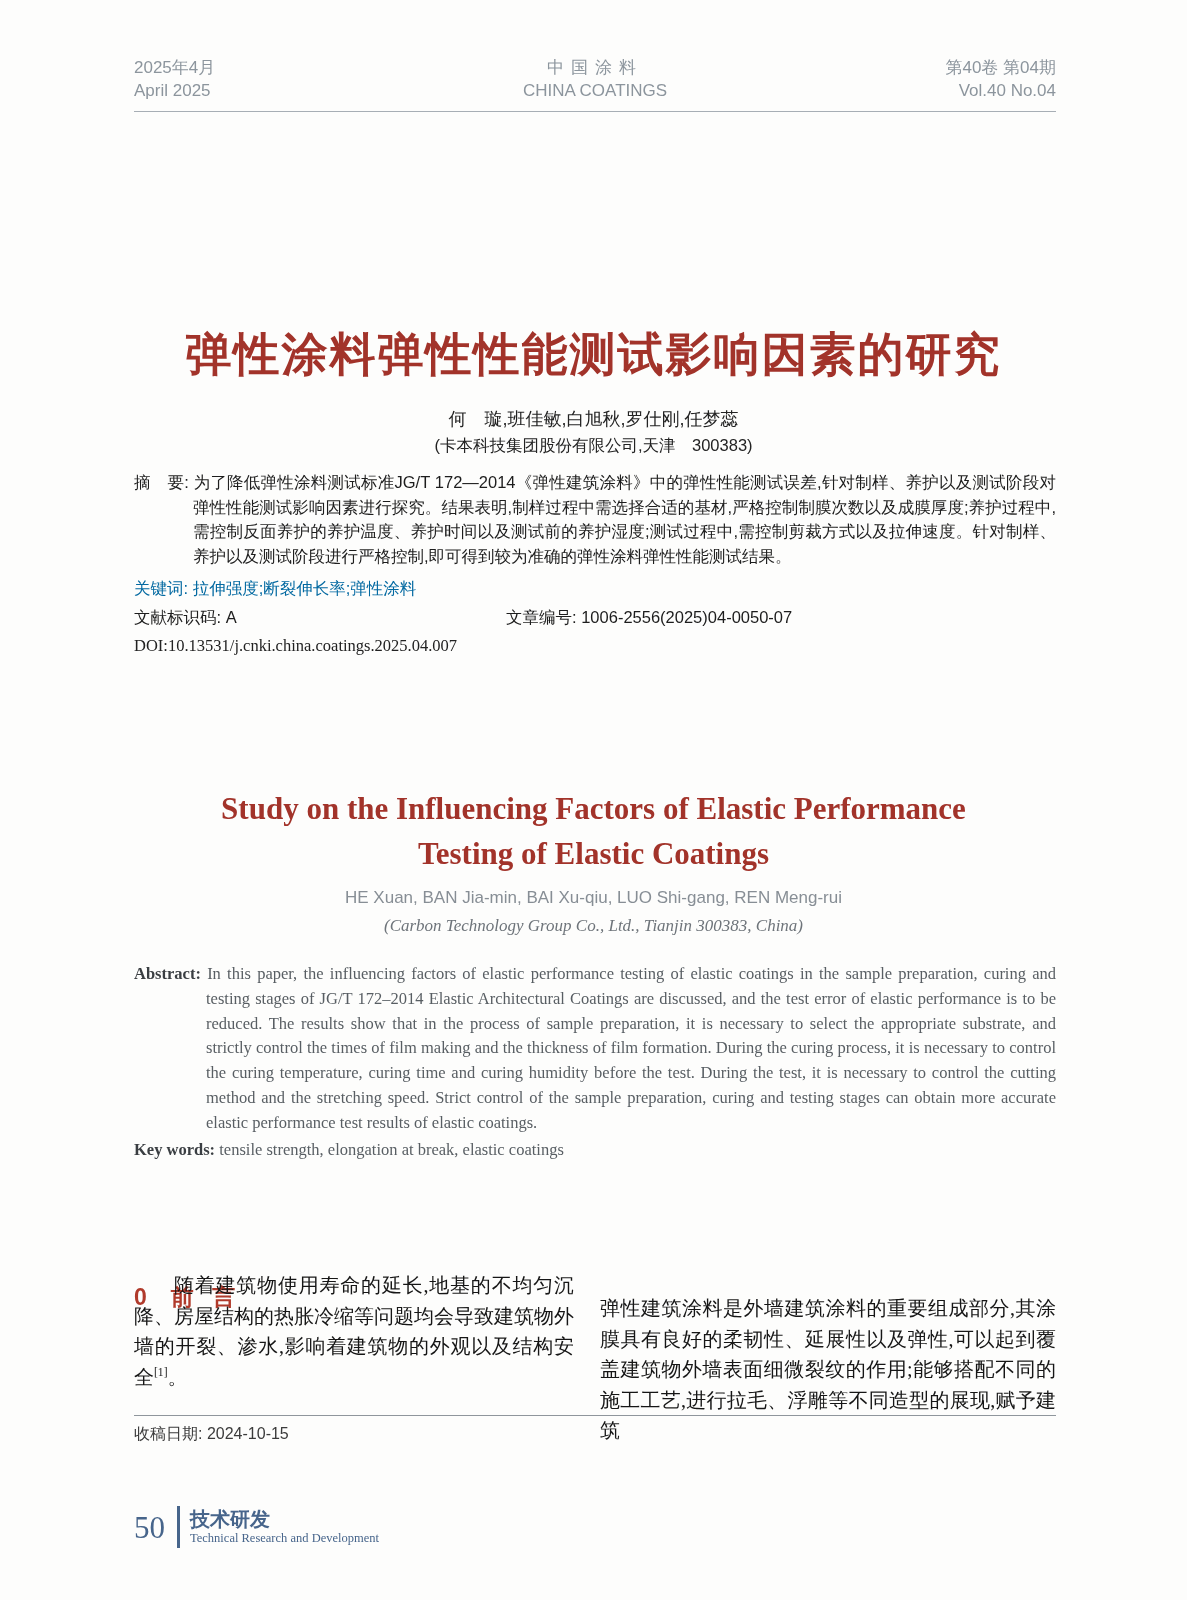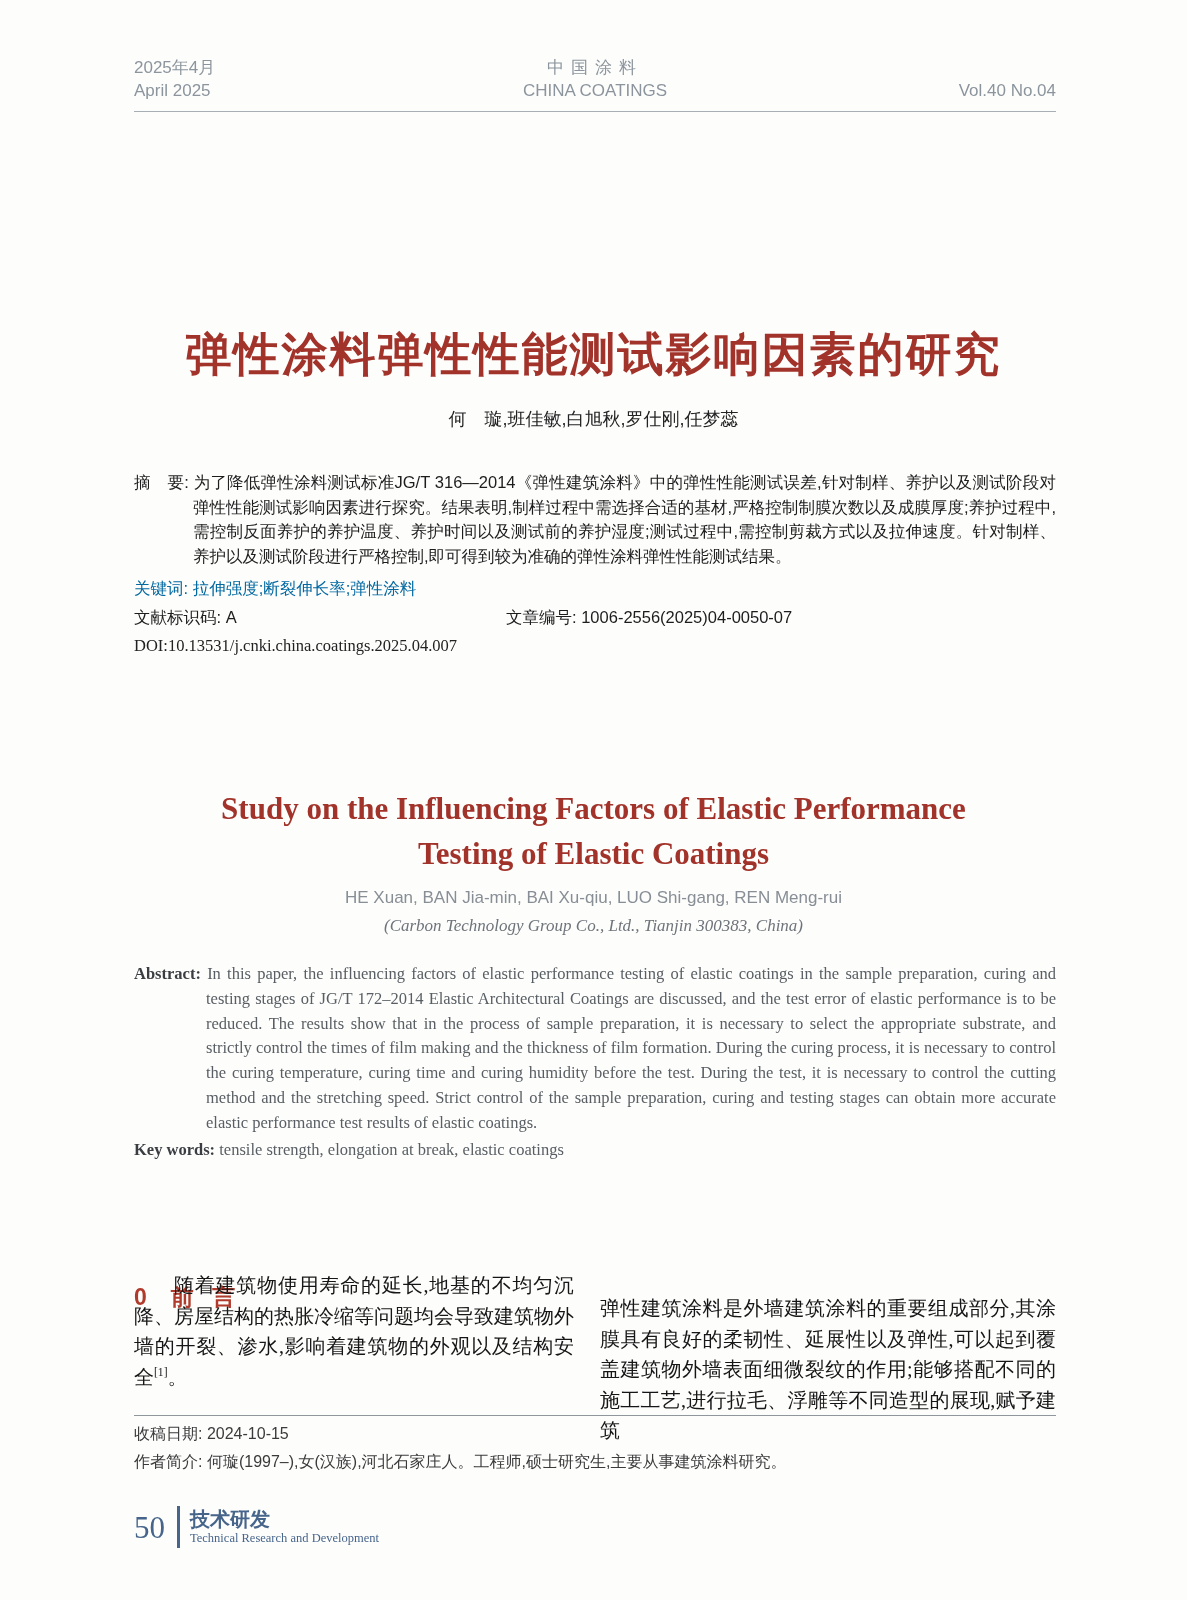--- a/index.html
+++ b/index.html
@@ -91,34 +91,36 @@
 </style>
 </head>
 <body>
 
 <div class="page">
 
   <div class="header">
     <div class="hrow">
       <div class="hl">2025年4月</div>
       <div class="hc journal-zh">中国涂料</div>
+      <div class="hr">第40卷 第04期</div>
     </div>
     <div class="hrow">
       <div class="hl">April 2025</div>
       <div class="hc">CHINA COATINGS</div>
       <div class="hr">Vol.40  No.04</div>
     </div>
   </div>
 
   <div class="title-zh">弹性涂料弹性性能测试影响因素的研究</div>
   <div class="authors-zh">何　璇,班佳敏,白旭秋,罗仕刚,任梦蕊</div>
+  <div class="affil-zh">(卡本科技集团股份有限公司,天津　300383)</div>
 
   <div class="abs-zh hang-zh">
     <span>摘　要:</span>
-    <span>为了降低弹性涂料测试标准JG/T 316—2014《弹性建筑涂料》中的弹性性能测试误差,针对制样、养护以及测试阶段对弹性性能测试影响因素进行探究。结果表明,制样过程中需选择合适的基材,严格控制制膜次数以及成膜厚度;养护过程中,需控制反面养护的养护温度、养护时间以及测试前的养护湿度;测试过程中,需控制剪裁方式以及拉伸速度。针对制样、养护以及测试阶段进行严格控制,即可得到较为准确的弹性涂料弹性性能测试结果。</span>
+    <span>为了降低弹性涂料测试标准JG/T 172—2014《弹性建筑涂料》中的弹性性能测试误差,针对制样、养护以及测试阶段对弹性性能测试影响因素进行探究。结果表明,制样过程中需选择合适的基材,严格控制制膜次数以及成膜厚度;养护过程中,需控制反面养护的养护温度、养护时间以及测试前的养护湿度;测试过程中,需控制剪裁方式以及拉伸速度。针对制样、养护以及测试阶段进行严格控制,即可得到较为准确的弹性涂料弹性性能测试结果。</span>
   </div>
 
   <div class="kw-zh">
     <span>关键词:</span>
     <span>拉伸强度;断裂伸长率;弹性涂料</span>
   </div>
 
   <div class="clc-row">
     <div>
       <span>文献标识码:</span>
@@ -160,24 +162,20 @@
   </div>
   <div class="col col-right">
     <span>弹性建筑涂料是外墙建筑涂料的重要组成部分,其涂膜具有良好的柔韧性、延展性以及弹性,可以起到覆盖建筑物外墙表面细微裂纹的作用;能够搭配不同的施工工艺,进行拉毛、浮雕等不同造型的展现,赋予建筑</span>
   </div>
 
   <div class="foot-rule"></div>
   <div class="fn fn-received">
     <span>收稿日期:</span>
     <span>2024-10-15</span>
   </div>
-  <div class="fn fn-bio">
-    <span>作者简介:</span>
-    <span>何璇(1997–),女(汉族),河北石家庄人。工程师,硕士研究生,主要从事建筑涂料研究。</span>
-  </div>
 
   <div class="pfooter">
     <div class="pnum">50</div>
     <div class="pbar"></div>
     <div class="pcol">
       <div class="zh">技术研发</div>
       <div class="en">Technical Research and Development</div>
     </div>
   </div>
 

